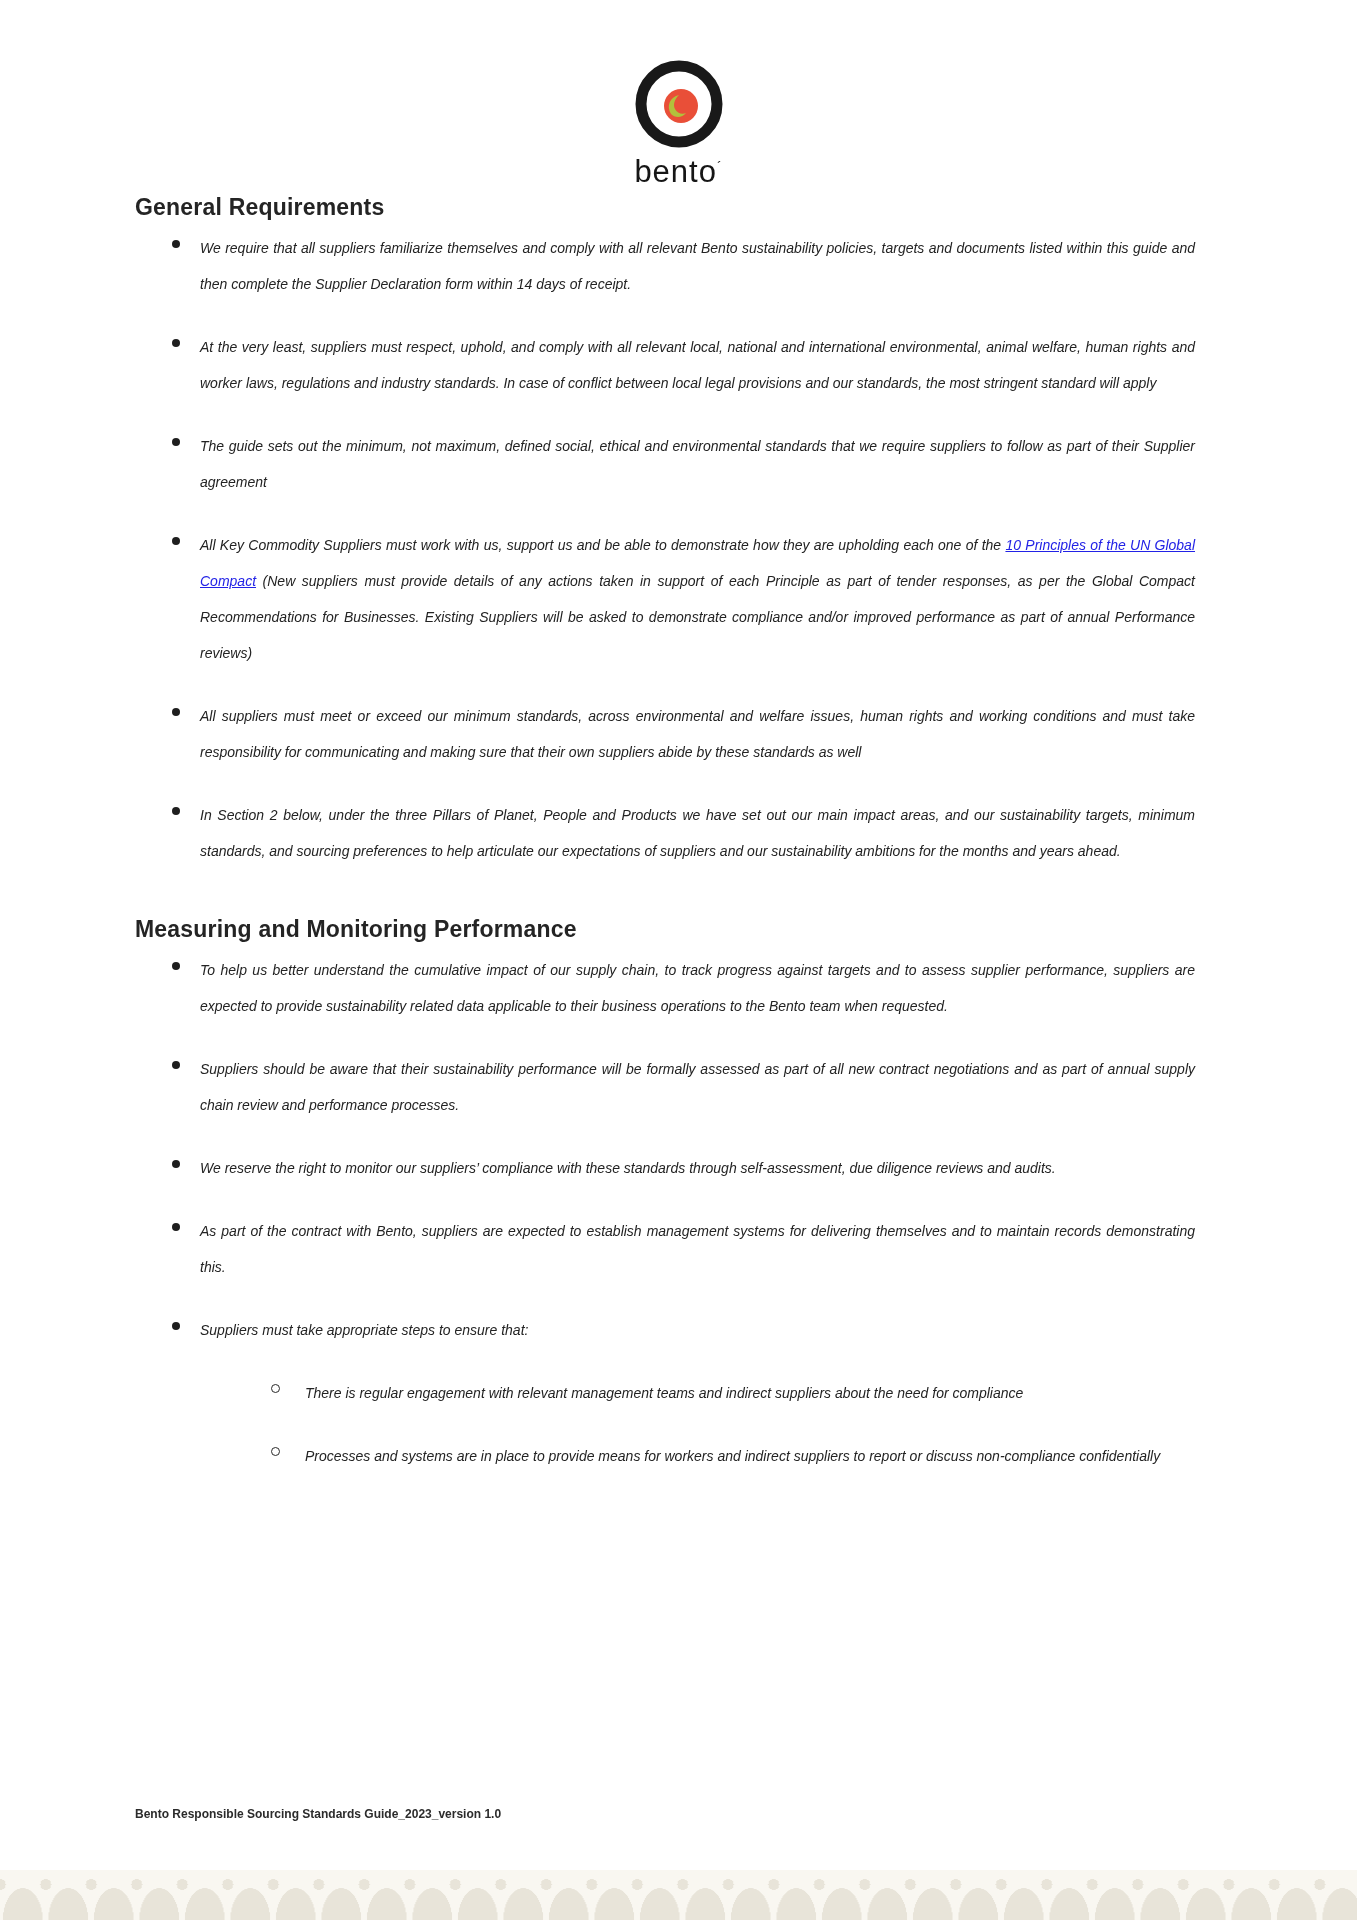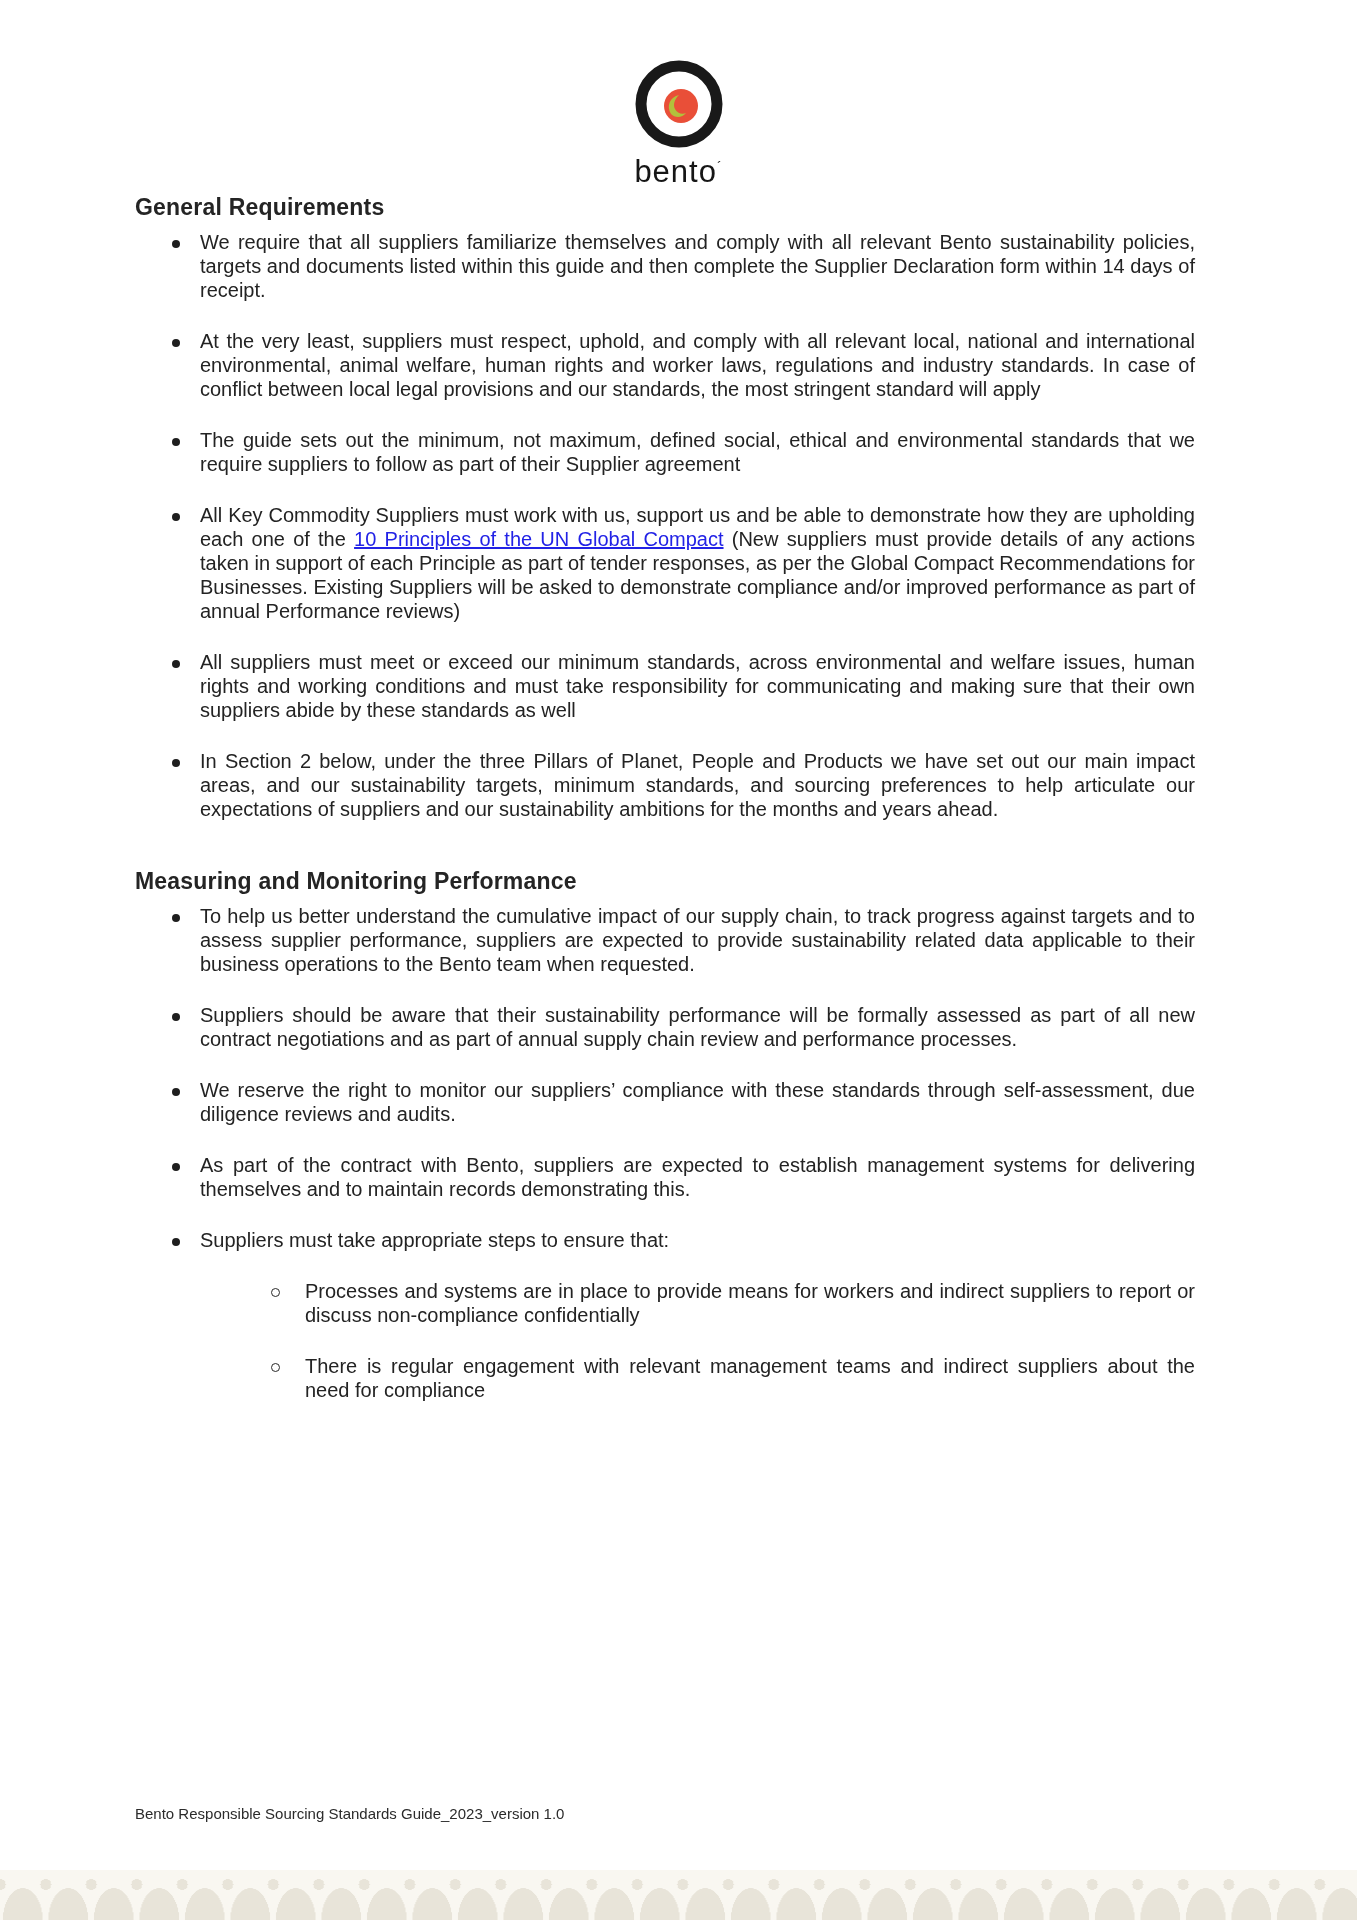--- a/index.html
+++ b/index.html
@@ -26,35 +26,35 @@
   }
   .tm{font-size:14px;vertical-align:10px;color:#161616;}
   .content{padding:6px 162px 0 135px;}
   .section-heading{
     font-size:23px;font-weight:bold;color:#242424;
     margin:0 0 9px 0;letter-spacing:0.2px;line-height:28px;
   }
   .section-heading.second{margin-top:46px;}
   .bullet-item{
     position:relative;padding-left:65px;margin-bottom:27px;
-    font-size:20px;line-height:24px;text-align:justify;
+    font-size:14px;line-height:36px;text-align:justify;font-style:italic;
   }
   .sub-item{padding-left:105px;margin-top:27px;margin-bottom:0;}
   .marker{
     position:absolute;left:37px;top:10px;width:8px;height:8px;
     background:#1e1e1e;border-radius:50%;
   }
   .sub-item > .marker{
     left:71px;top:9px;width:9px;height:9px;
     background:transparent;border:1.5px solid #2a2a2a;box-sizing:border-box;
   }
   .doc-link{color:var(--link-color);text-decoration:underline;cursor:pointer;}
   .footer{
     position:absolute;left:135px;top:1804px;
-    font-size:15px;line-height:20px;color:#2b2b2b;
+    font-size:12px;line-height:20px;color:#2b2b2b;font-weight:bold;
   }
   .bottom-border{
     position:absolute;left:0;right:0;bottom:0;height:50px;
     background-color:var(--band-bg);
     background-image:
       radial-gradient(ellipse 20px 32px at 50% 100%, var(--band-shape) 99%, rgba(232,228,217,0) 100%),
       radial-gradient(circle 5.5px at 50% 50%, var(--band-shape) 99%, rgba(232,228,217,0) 100%);
     background-size:45.5px 38px, 45.5px 11px;
     background-position:left 0px bottom 0px, left 23px top 9px;
     background-repeat:repeat-x, repeat-x;
@@ -121,25 +121,25 @@
   <div class="bullet-item">
     <span class="marker"></span>
     <span>As part of the contract with Bento, suppliers are expected to establish management systems for delivering themselves and to maintain records demonstrating this.</span>
   </div>
   <div class="bullet-item">
     <span class="marker"></span>
     <span>Suppliers must take appropriate steps to ensure that:</span>
 
     <div class="bullet-item sub-item">
       <span class="marker"></span>
-      <span>Processes and systems are in place to provide means for workers and indirect suppliers to report or discuss non-compliance confidentially</span>
+      <span>There is regular engagement with relevant management teams and indirect suppliers about the need for compliance</span>
     </div>
     <div class="bullet-item sub-item">
       <span class="marker"></span>
-      <span>There is regular engagement with relevant management teams and indirect suppliers about the need for compliance</span>
+      <span>Processes and systems are in place to provide means for workers and indirect suppliers to report or discuss non-compliance confidentially</span>
     </div>
   </div>
 
 </div>
 
 <div class="footer">Bento Responsible Sourcing Standards Guide_2023_version 1.0</div>
 
 <div class="bottom-border"></div>
 
 </body></html>

